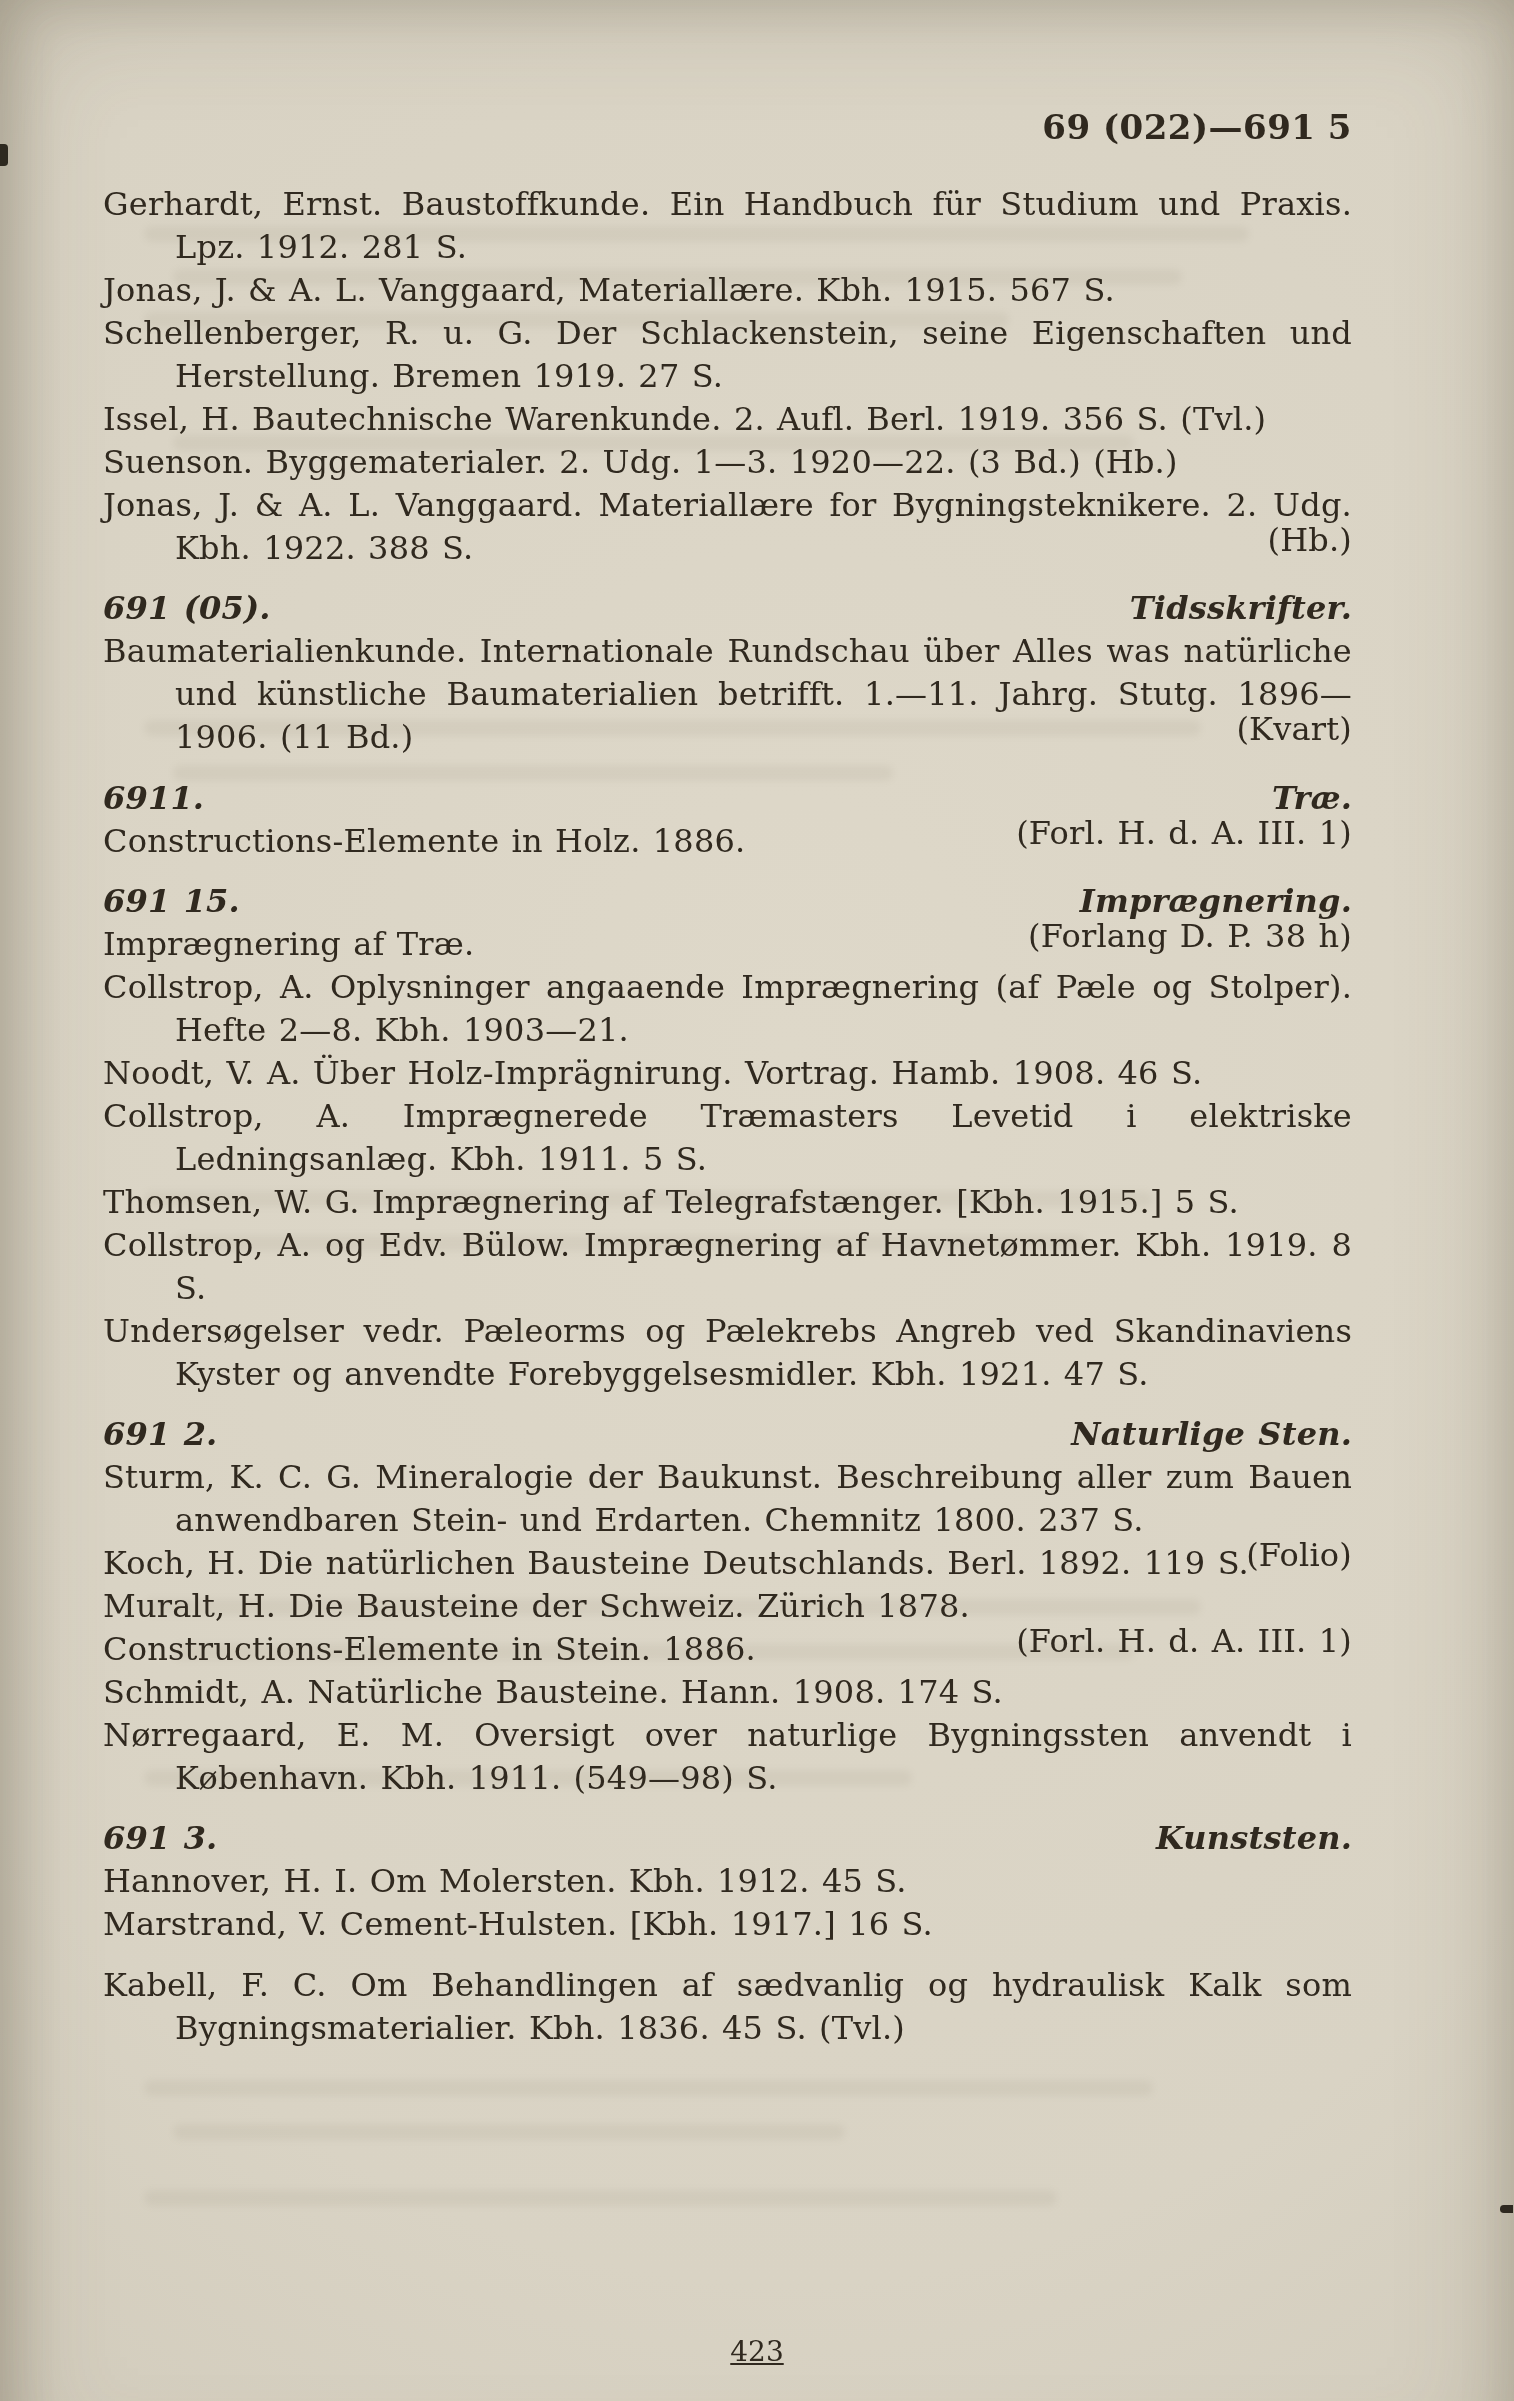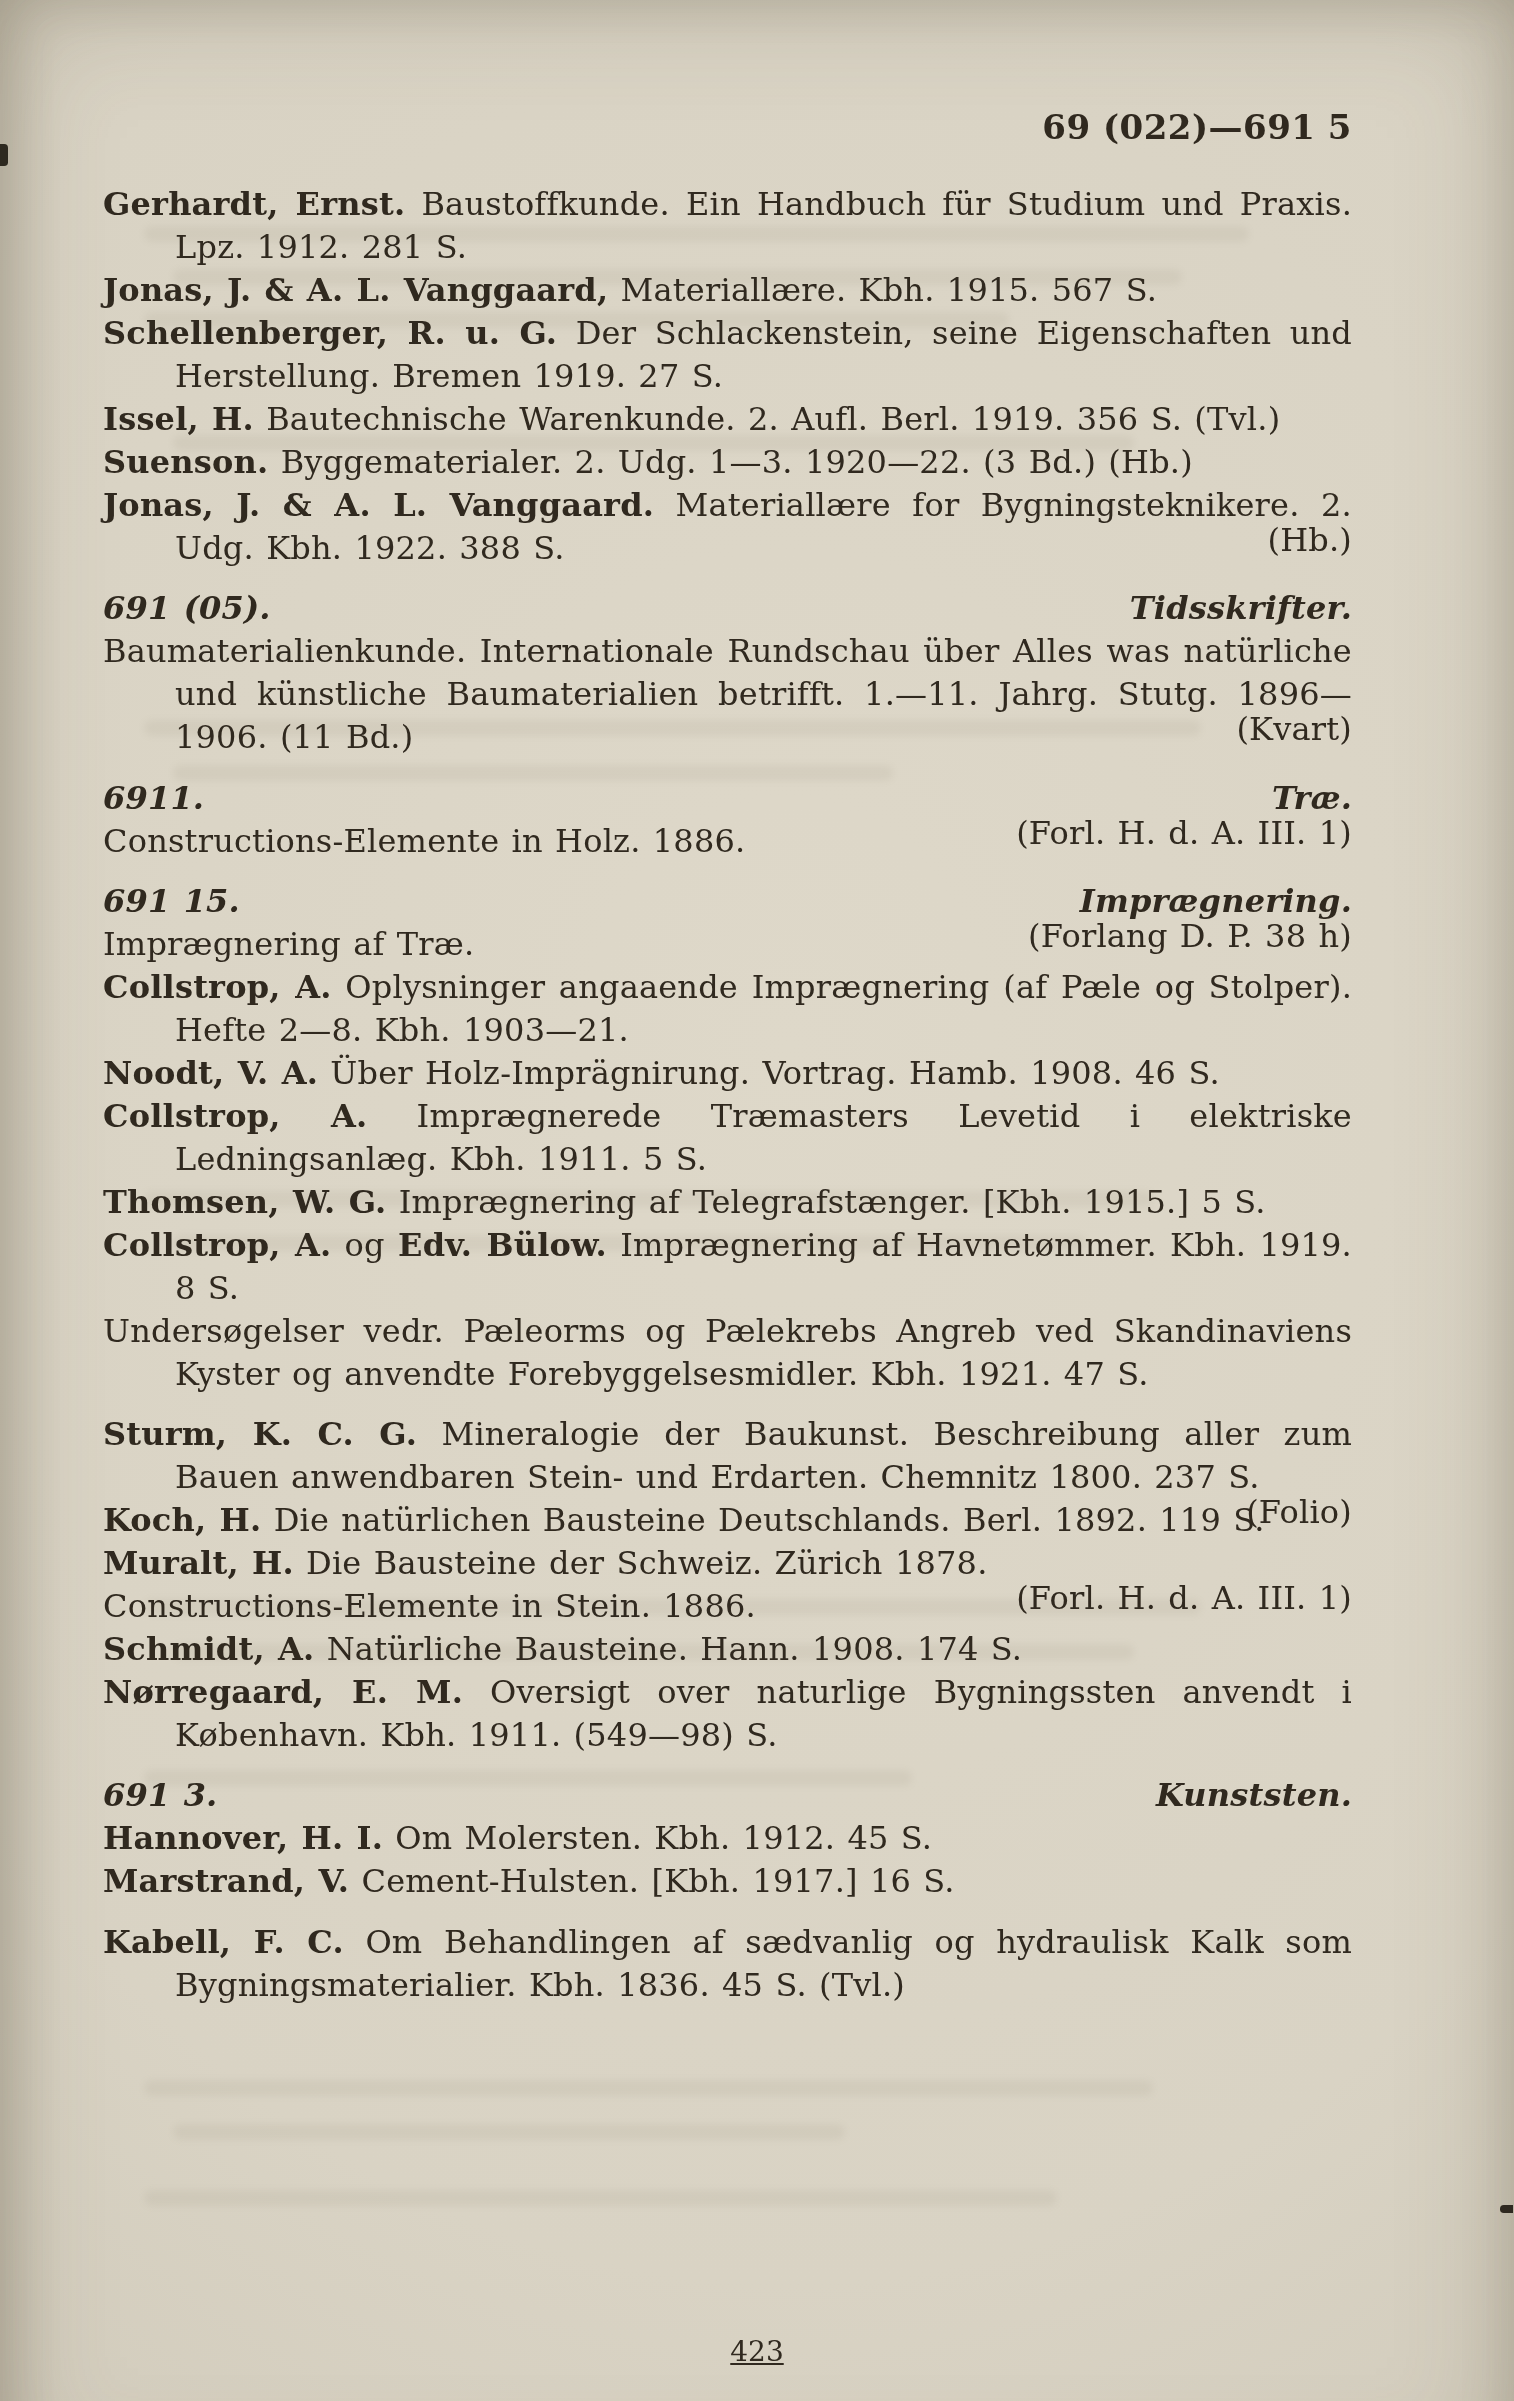--- a/index.html
+++ b/index.html
@@ -43,21 +43,21 @@
   .section { margin: 0; }
   .section.headed { margin-top: 17.3px; }
   .section-heading {
     display: flex; justify-content: space-between;
     font-weight: bold; white-space: nowrap; font-style: italic;
   }
   .entry {
     margin: 0; position: relative;
     padding-left: 72px; text-indent: -72px;
   }
-  .entry .b { font-weight: bold; }
+  .entry .b { font-weight: normal; }
   .entry .note { position: absolute; right: 0; bottom: 8px; text-indent: 0; white-space: nowrap; }
   .folio {
     position: absolute; top: 2335px; left: 0; width: 100%;
     text-align: center; font-size: 28px; text-decoration: underline;
   }
 </style>
 </head>
 <body>
 
 <div class="scan">
@@ -133,20 +133,24 @@
   <p class="entry"><span class="b">Collstrop, A.</span><span class=""> Imprægnerede Træmasters Levetid i elektriske Ledningsanlæg. Kbh. 1911. 5 S.</span></p>
 
   <p class="entry"><span class="b">Thomsen, W. G.</span><span class=""> Imprægnering af Telegrafstænger. [Kbh. 1915.] 5 S.</span></p>
 
   <p class="entry"><span class="b">Collstrop, A.</span><span class=""> og </span><span class="b">Edv. Bülow.</span><span class=""> Imprægnering af Havnetømmer. Kbh. 1919. 8 S.</span></p>
 
   <p class="entry"><span class="">Undersøgelser vedr. Pæleorms og Pælekrebs Angreb ved Skandinaviens Kyster og anvendte Forebyggelsesmidler. Kbh. 1921. 47 S.</span></p>
 </section>
 
   <section class="section headed">
+    <div class="section-heading">
+      <span class="sh-left">691 2.</span>
+      <span class="sh-right">Naturlige Sten.</span>
+    </div>
 
   <p class="entry"><span class="b">Sturm, K. C. G.</span><span class=""> Mineralogie der Baukunst. Beschreibung aller zum Bauen anwendbaren Stein- und Erdarten. Chemnitz 1800. 237 S.</span></p>
 
   <p class="entry"><span class="b">Koch, H.</span><span class=""> Die natürlichen Bausteine Deutschlands. Berl. 1892. 119 S.</span><span class="note">(Folio)</span></p>
 
   <p class="entry"><span class="b">Muralt, H.</span><span class=""> Die Bausteine der Schweiz. Zürich 1878.</span></p>
 
   <p class="entry"><span class="">Constructions-Elemente in Stein. 1886.</span><span class="note">(Forl. H. d. A. III. 1)</span></p>
 
   <p class="entry"><span class="b">Schmidt, A.</span><span class=""> Natürliche Bausteine. Hann. 1908. 174 S.</span></p>

